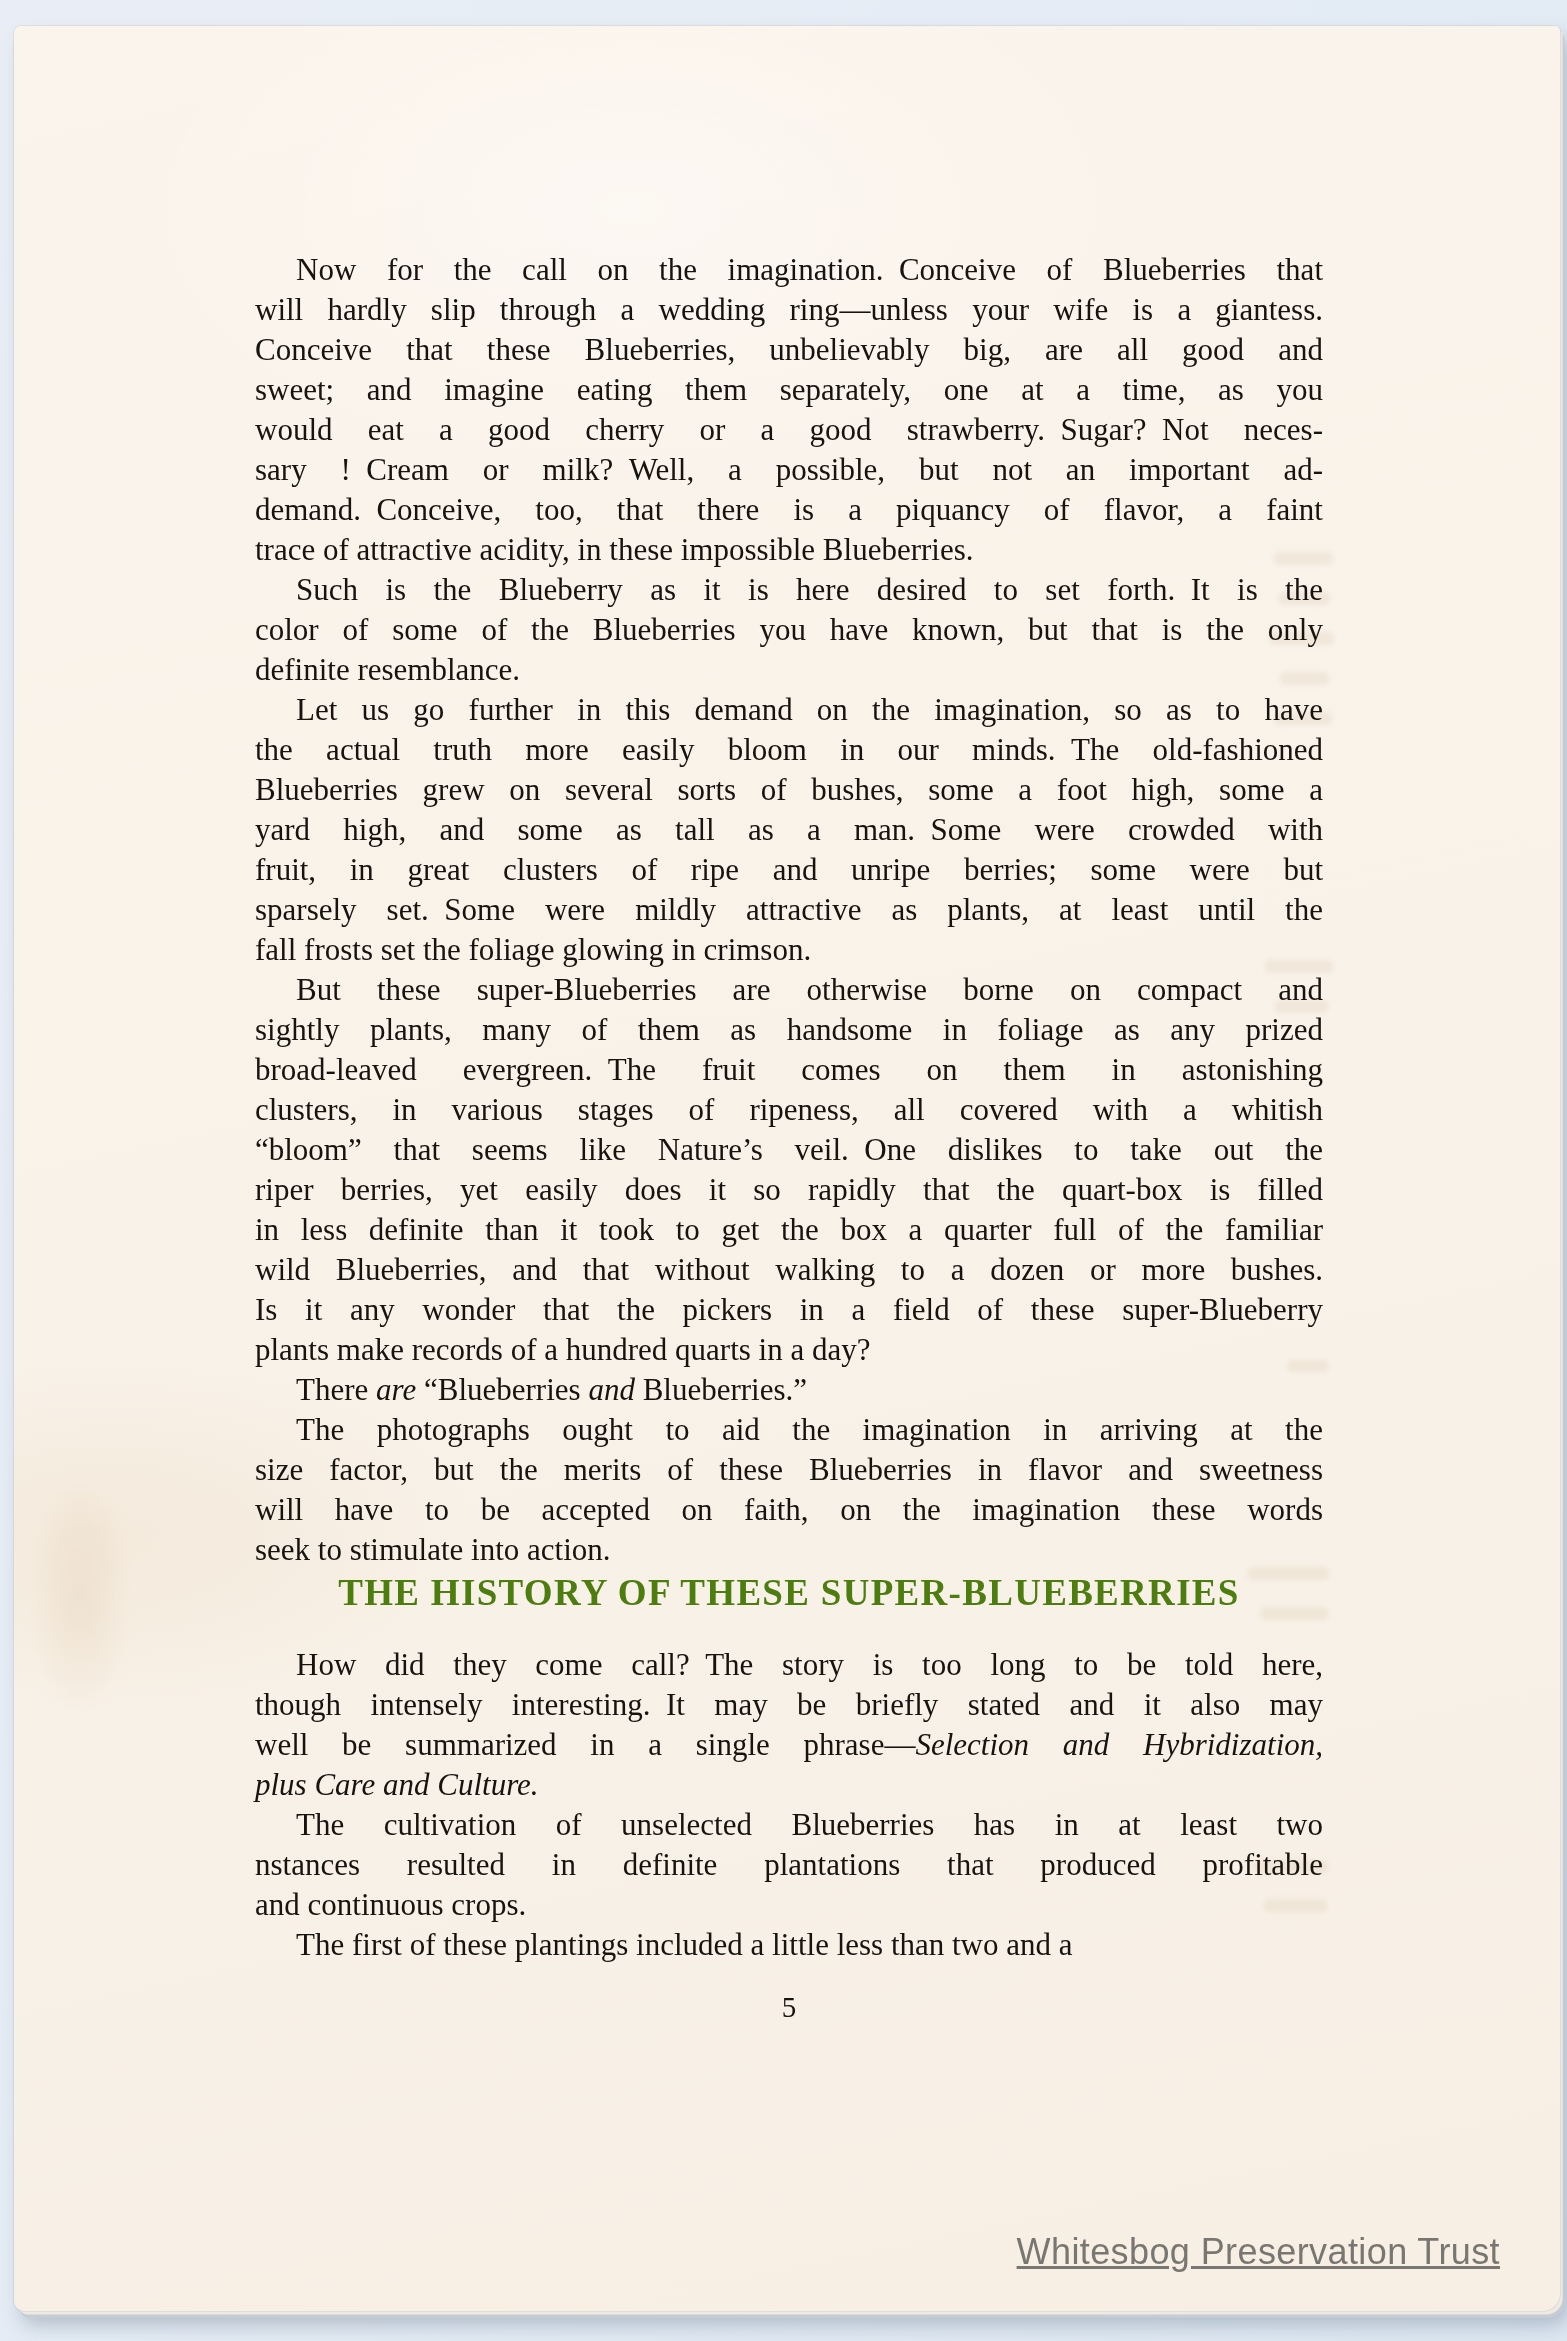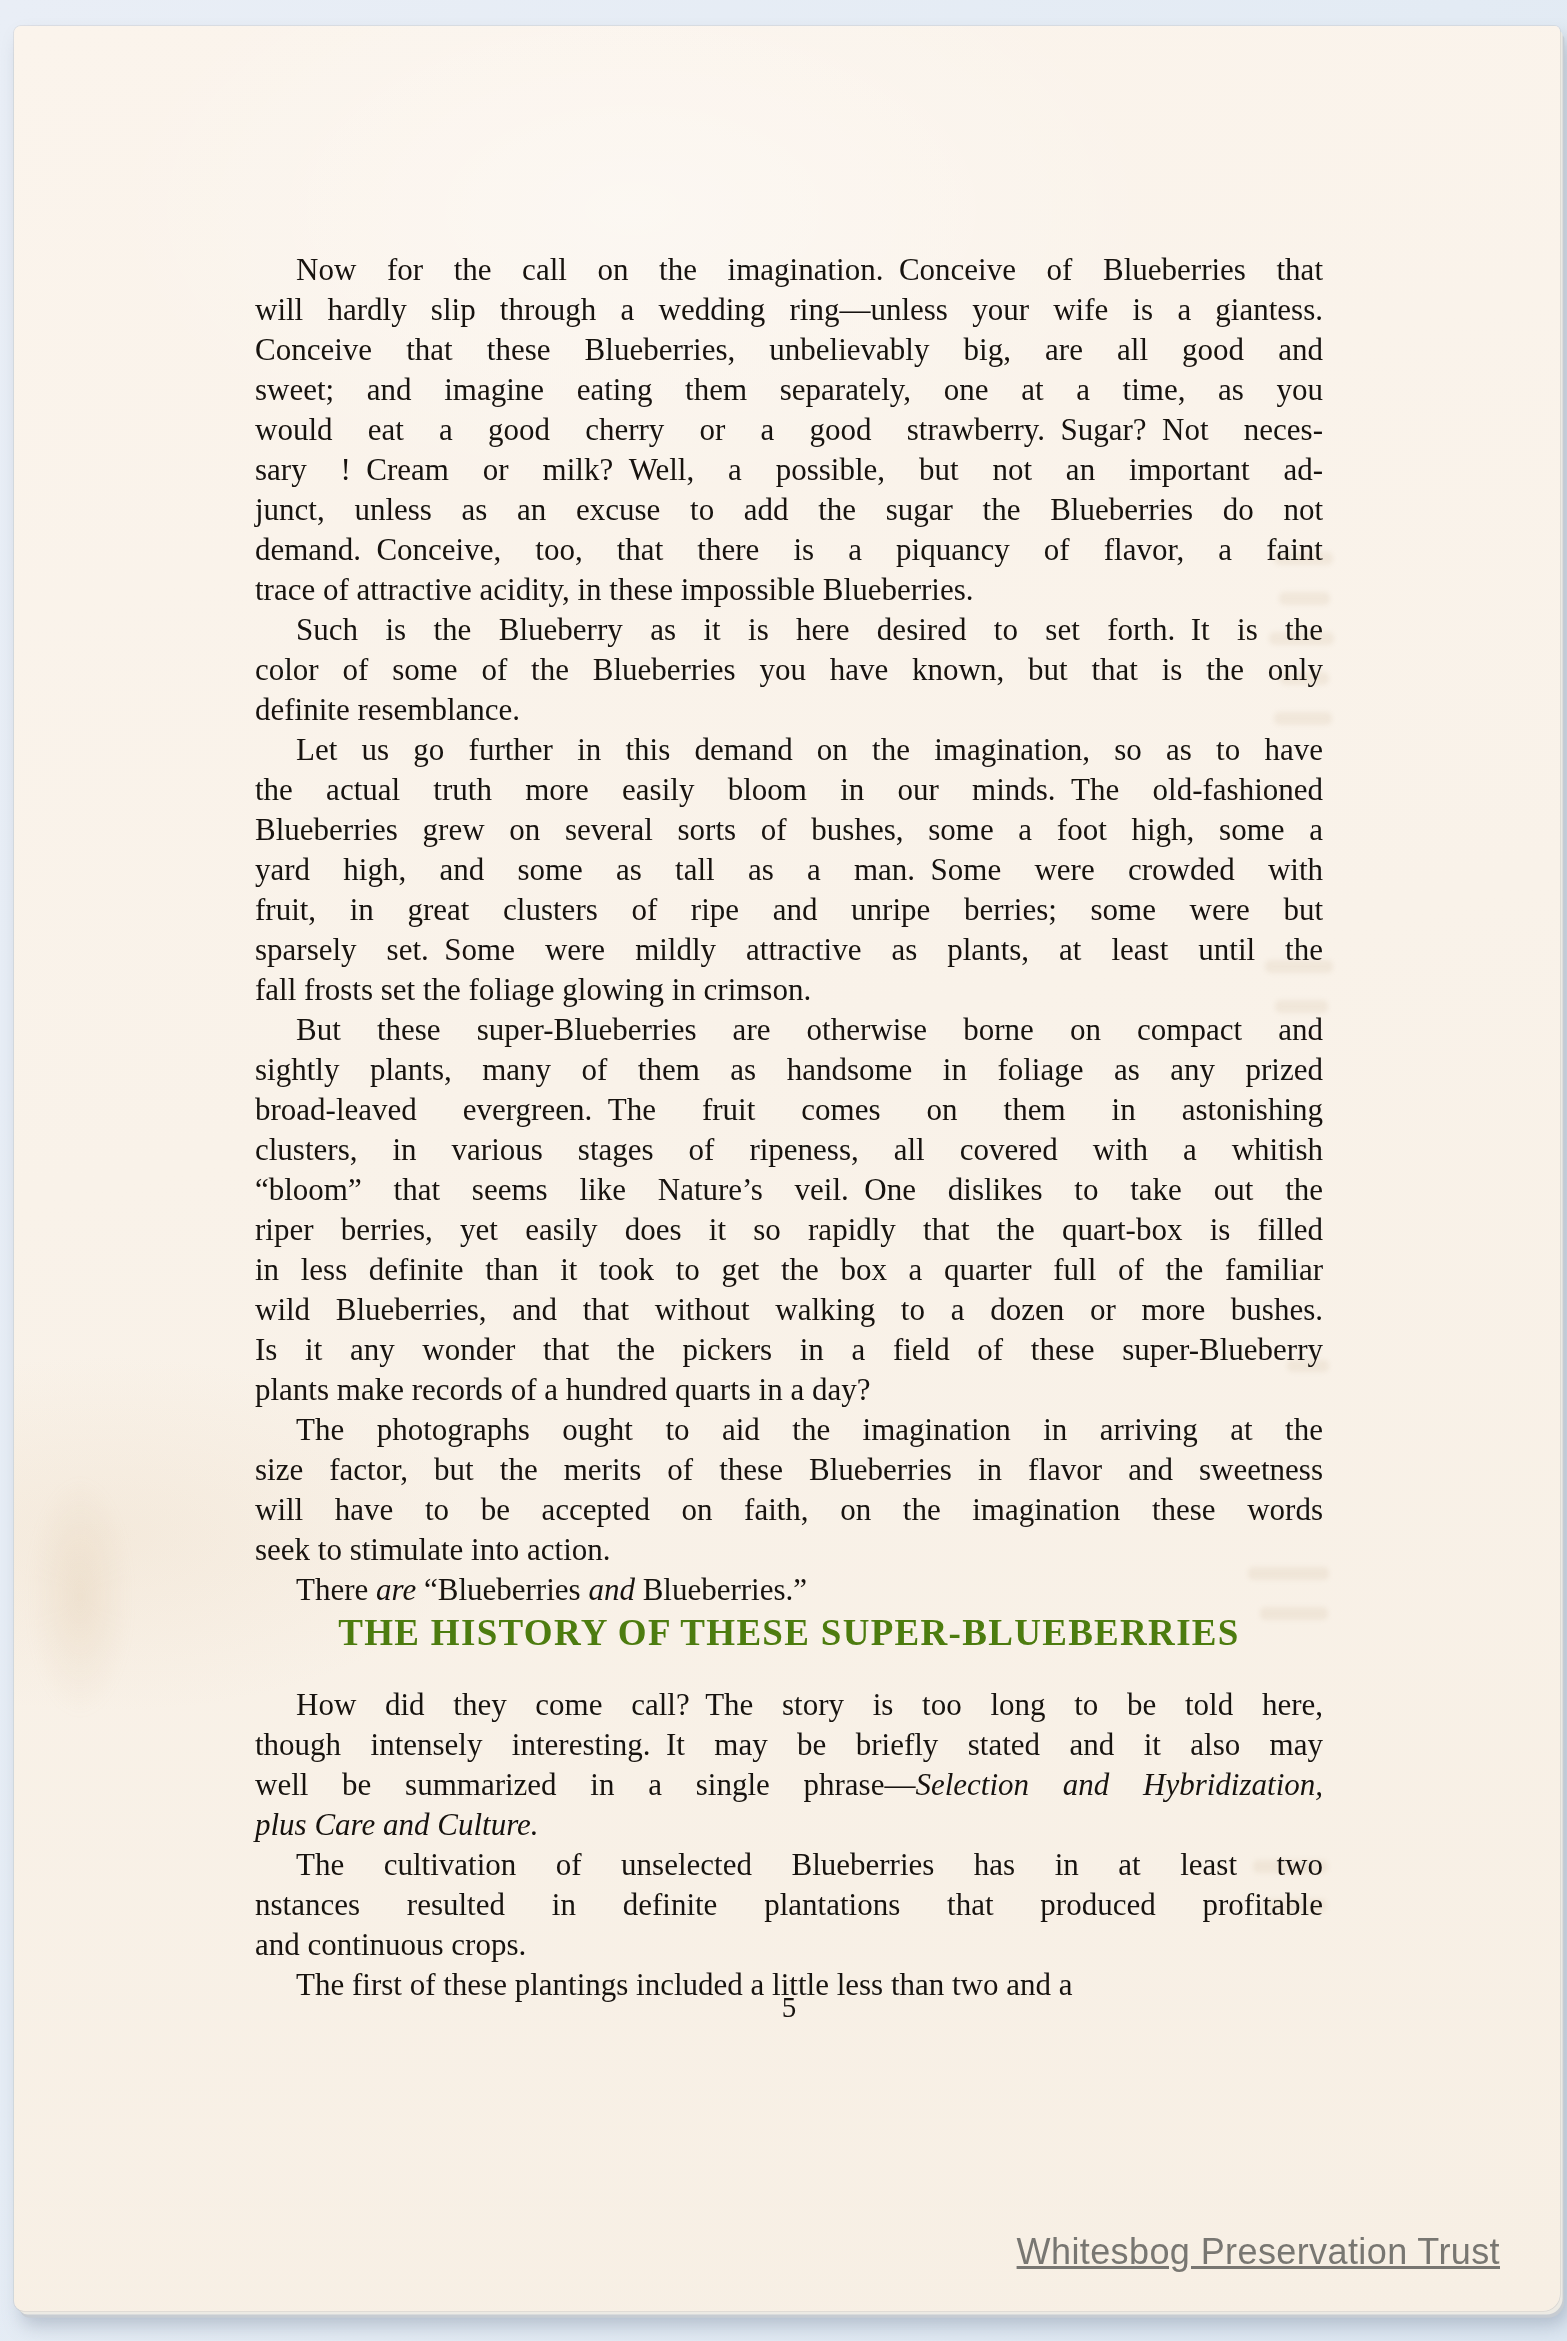--- a/index.html
+++ b/index.html
@@ -82,21 +82,20 @@
 
 <div class="textcol">
   <div>
       <div class="para">
         <div class="line"><span>Now for the call on the imagination. Conceive of Blueberries that</span></div>
         <div class="line"><span>will hardly slip through a wedding ring—unless your wife is a giantess.</span></div>
         <div class="line"><span>Conceive that these Blueberries, unbelievably big, are all good and</span></div>
         <div class="line"><span>sweet; and imagine eating them separately, one at a time, as you</span></div>
         <div class="line"><span>would eat a good cherry or a good strawberry. Sugar? Not neces-</span></div>
         <div class="line"><span>sary ! Cream or milk? Well, a possible, but not an important ad-</span></div>
-        <div class="line"><span>junct, unless as an excuse to add the sugar the Blueberries do not</span></div>
         <div class="line"><span>demand. Conceive, too, that there is a piquancy of flavor, a faint</span></div>
         <div class="line last"><span>trace of attractive acidity, in these impossible Blueberries.</span></div>
       </div>
       <div class="para">
         <div class="line"><span>Such is the Blueberry as it is here desired to set forth. It is the</span></div>
         <div class="line"><span>color of some of the Blueberries you have known, but that is the only</span></div>
         <div class="line last"><span>definite resemblance.</span></div>
       </div>
       <div class="para">
         <div class="line"><span>Let us go further in this demand on the imagination, so as to have</span></div>
@@ -113,27 +112,27 @@
         <div class="line"><span>broad-leaved evergreen. The fruit comes on them in astonishing</span></div>
         <div class="line"><span>clusters, in various stages of ripeness, all covered with a whitish</span></div>
         <div class="line"><span>“bloom” that seems like Nature’s veil. One dislikes to take out the</span></div>
         <div class="line"><span>riper berries, yet easily does it so rapidly that the quart-box is filled</span></div>
         <div class="line"><span>in less definite than it took to get the box a quarter full of the familiar</span></div>
         <div class="line"><span>wild Blueberries, and that without walking to a dozen or more bushes.</span></div>
         <div class="line"><span>Is it any wonder that the pickers in a field of these super-Blueberry</span></div>
         <div class="line last"><span>plants make records of a hundred quarts in a day?</span></div>
       </div>
       <div class="para">
+        <div class="line last"><span>There </span><i>are</i><span> “Blueberries </span><i>and</i><span> Blueberries.”</span></div>
+      </div>
+      <div class="para">
         <div class="line"><span>The photographs ought to aid the imagination in arriving at the</span></div>
         <div class="line"><span>size factor, but the merits of these Blueberries in flavor and sweetness</span></div>
         <div class="line"><span>will have to be accepted on faith, on the imagination these words</span></div>
         <div class="line last"><span>seek to stimulate into action.</span></div>
-      </div>
-      <div class="para">
-        <div class="line last"><span>There </span><i>are</i><span> “Blueberries </span><i>and</i><span> Blueberries.”</span></div>
       </div>
     </div>
   <div class="heading">THE HISTORY OF THESE SUPER-BLUEBERRIES</div>
   <div>
       <div class="para">
         <div class="line"><span>How did they come call? The story is too long to be told here,</span></div>
         <div class="line"><span>though intensely interesting. It may be briefly stated and it also may</span></div>
         <div class="line"><span>well be summarized in a single phrase—</span><i>Selection and Hybridization,</i></div>
         <div class="line last"><i>plus Care and Culture.</i></div>
       </div>

